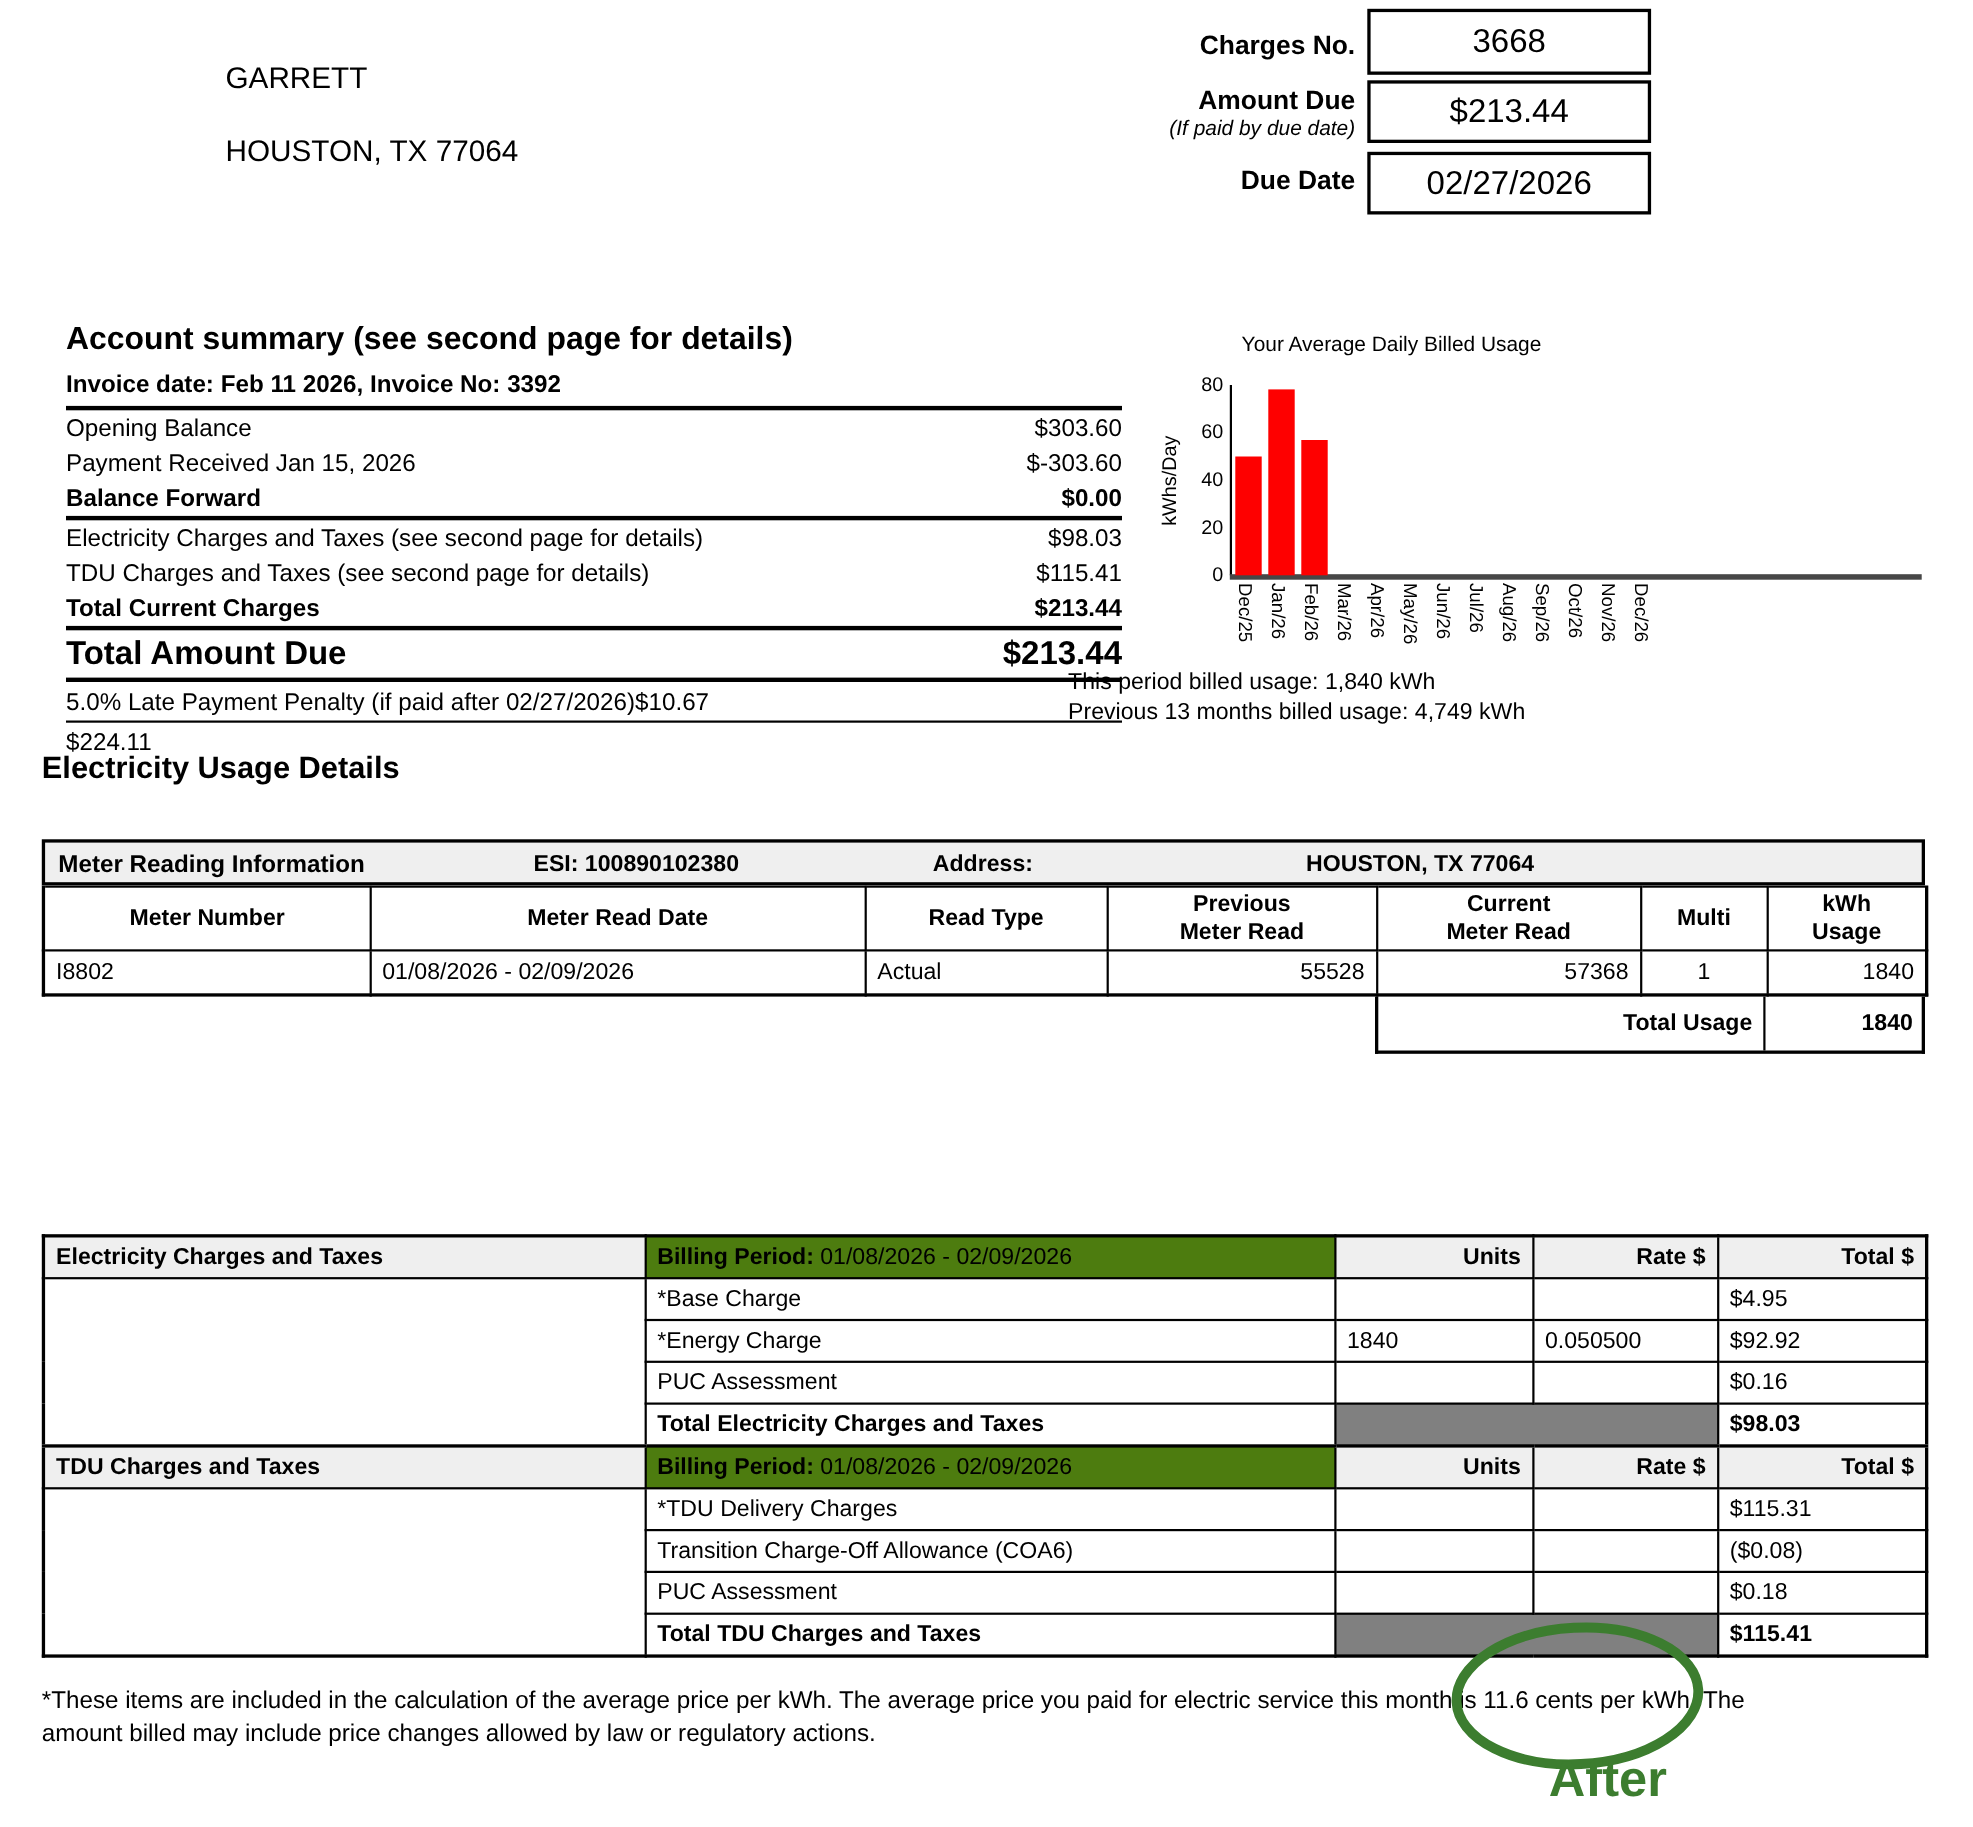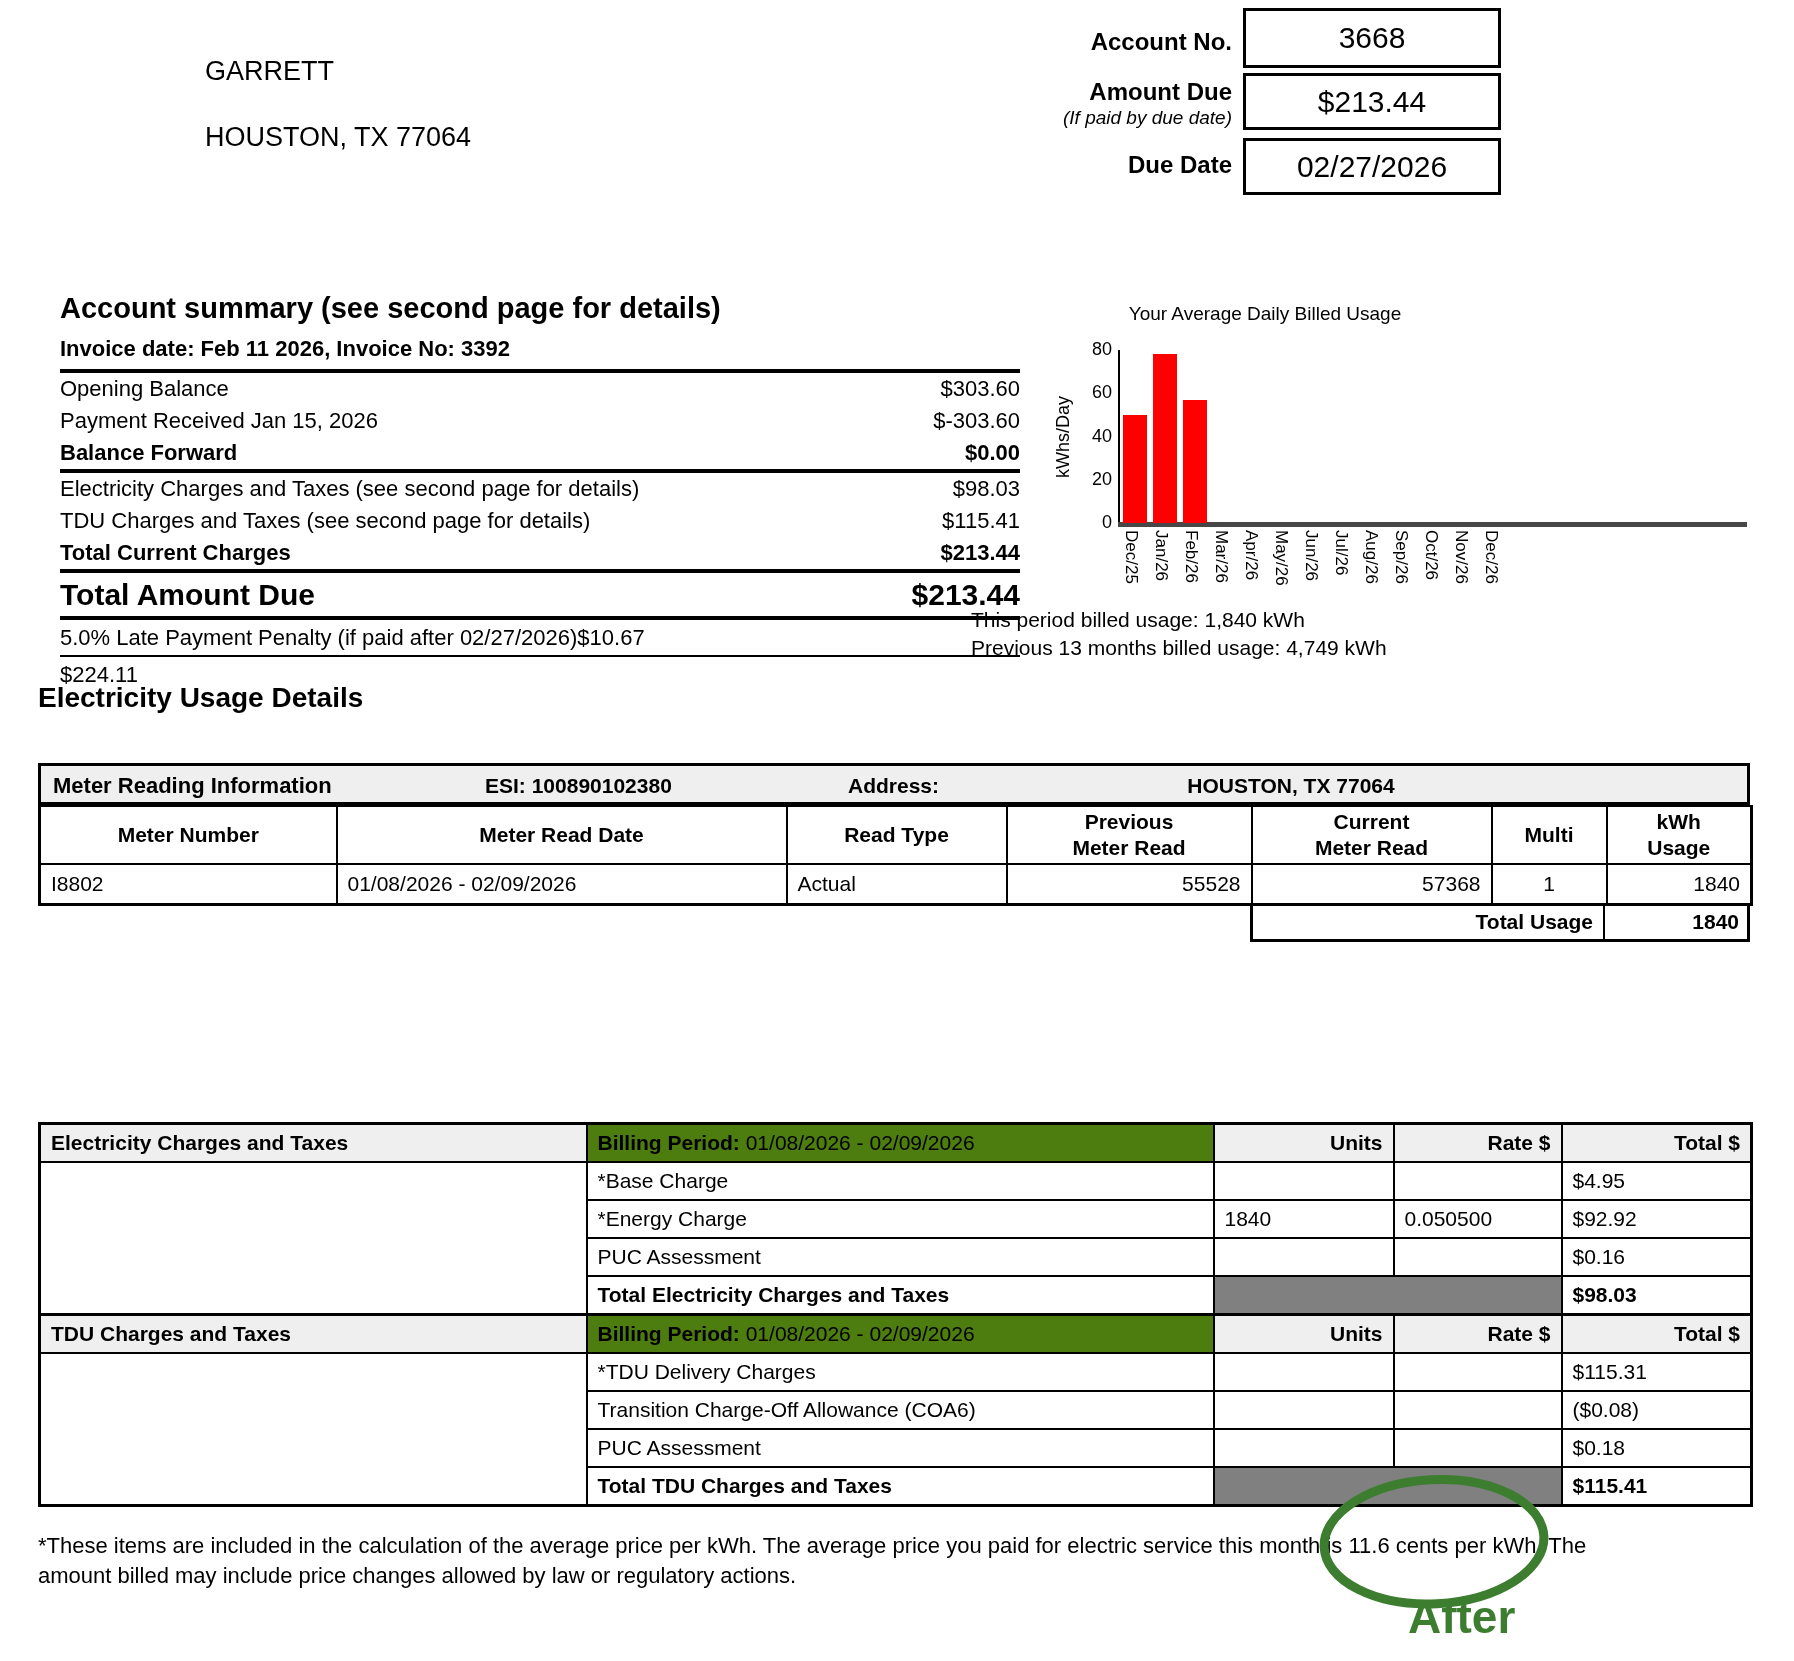--- a/index.html
+++ b/index.html
@@ -53,21 +53,21 @@
   .mc-title{position:absolute;left:12px;top:7px;font-size:22px;font-weight:bold;}
   .mc-esi{position:absolute;left:444px;top:8px;font-size:21px;font-weight:bold;}
   .mc-addr-label{position:absolute;left:807px;top:8px;font-size:21px;font-weight:bold;}
   .mc-addr-value{position:absolute;left:900px;top:8px;width:700px;text-align:center;font-size:21px;font-weight:bold;}
   table.meter-t{width:1712px;table-layout:fixed;border-collapse:collapse;border:3px solid #000;border-top:none;}
   table.meter-t th,table.meter-t td{border:2px solid #000;font-size:21px;box-sizing:border-box;}
   table.meter-t th{height:58px;text-align:center;vertical-align:middle;font-weight:bold;}
   table.meter-t td{height:40px;padding:0 10px;}
   .hl{display:block;line-height:1.25;}
   .ta-l{text-align:left;} .ta-r{text-align:right;} .ta-c{text-align:center;}
-  .meter-total{margin-left:1212px;width:500px;height:36px;display:flex;border:3px solid #000;border-top:none;box-sizing:border-box;}
+  .meter-total{margin-left:1212px;width:500px;height:52px;display:flex;border:3px solid #000;border-top:none;box-sizing:border-box;}
   .mt-label{width:352px;border-right:2px solid #000;display:flex;align-items:center;justify-content:flex-end;
             padding-right:10px;font-size:21px;font-weight:bold;box-sizing:border-box;}
   .mt-value{flex:1;display:flex;align-items:center;justify-content:flex-end;padding-right:8px;
             font-size:21px;font-weight:bold;}
 
   
   .charges{position:absolute;left:38px;top:1122px;width:1712px;}
   table.ch-t{width:1712px;table-layout:fixed;border-collapse:collapse;border:3px solid #000;}
   table.ch-t td{border:2px solid #000;font-size:21px;height:36px;padding:0 10px;box-sizing:content-box;}
   td.sec-title{background:#efefef;font-weight:bold;font-size:22px;}
@@ -88,21 +88,21 @@
   .after-label{position:absolute;left:1408px;top:1590px;font-size:46px;font-weight:bold;}
 </style>
 </head>
 <body>
 
 <div class="page">
 
   <div class="recipient-name">GARRETT</div>
   <div class="recipient-city">HOUSTON, TX 77064</div>
 
-  <div class="acct-label" style="top:28px;">Account No.</div>
+  <div class="acct-label" style="top:28px;">Charges No.</div>
   <div class="acct-label" style="top:78px;">Amount Due</div>
   <div class="acct-sublabel" style="top:107px;font-style:italic;">(If paid by due date)</div>
   <div class="acct-label" style="top:151px;">Due Date</div>
 
   <div class="acct-box" style="top:8px;height:60px;">
     <span>3668</span>
   </div>
   <div class="acct-box" style="top:73px;height:57px;">
     <span>$213.44</span>
   </div>

